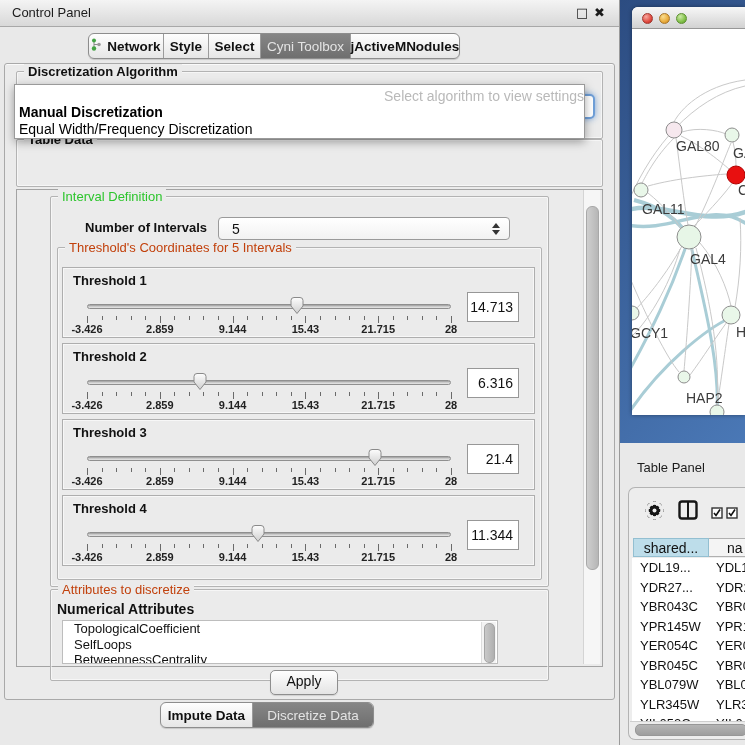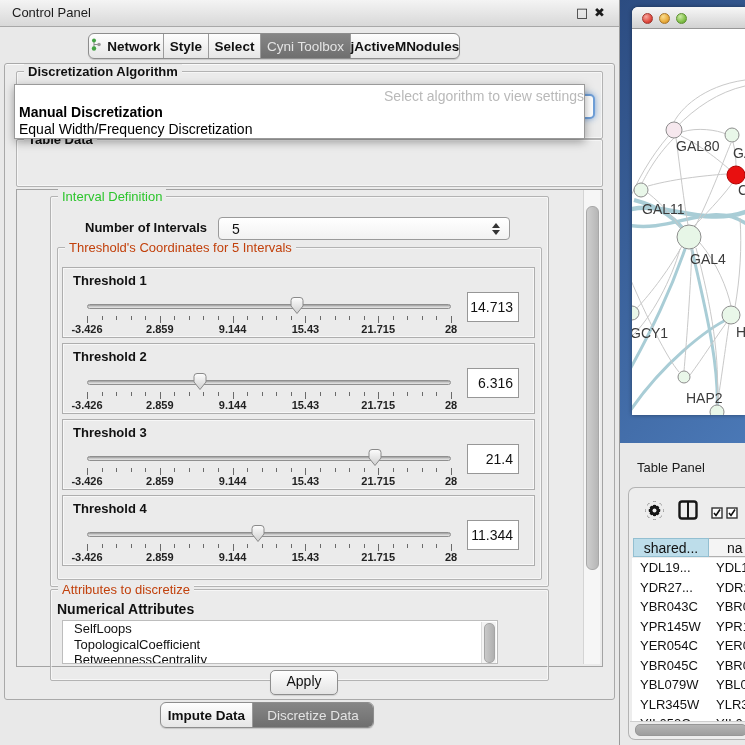--- a/index.html
+++ b/index.html
@@ -403,22 +403,22 @@
     <div class="th-value">11.344</div>
   </div>
 </div>
 
     <div class="group" id="attr-group">
       <span class="gtitle blue">Attributes to discretize</span>
     </div>
     <div class="abs" id="attr-sublabel">Numerical Attributes</div>
     <div class="abs" id="attr-list">
       <div id="attr-items">
+          <div class="item">TopologicalCoefficient</div>
           <div class="item">SelfLoops</div>
-          <div class="item">TopologicalCoefficient</div>
           <div class="item">BetweennessCentrality</div>
         </div>
       <div id="attr-vscroll">
           <div class="thumb"></div>
         </div>
     </div>
 
     <div class="abs" id="main-vscroll">
       <div class="thumb"></div>
     </div>

